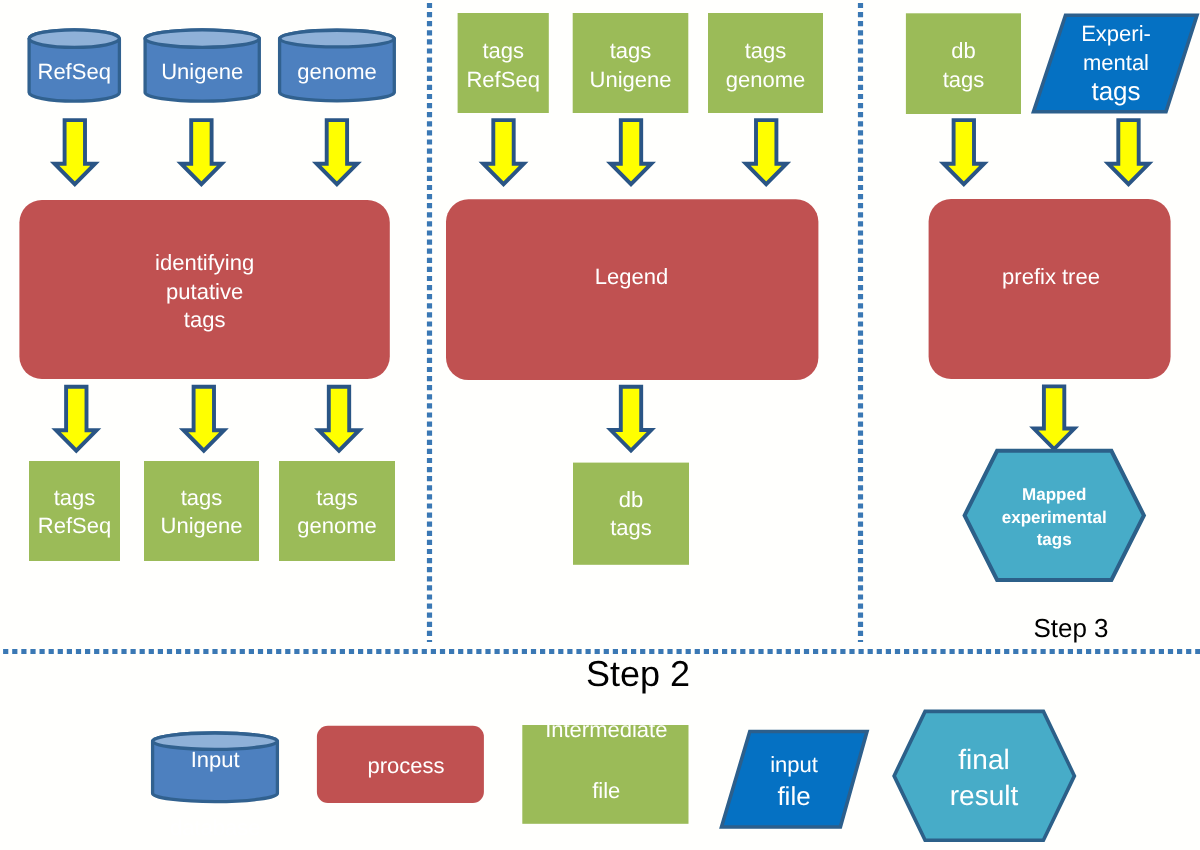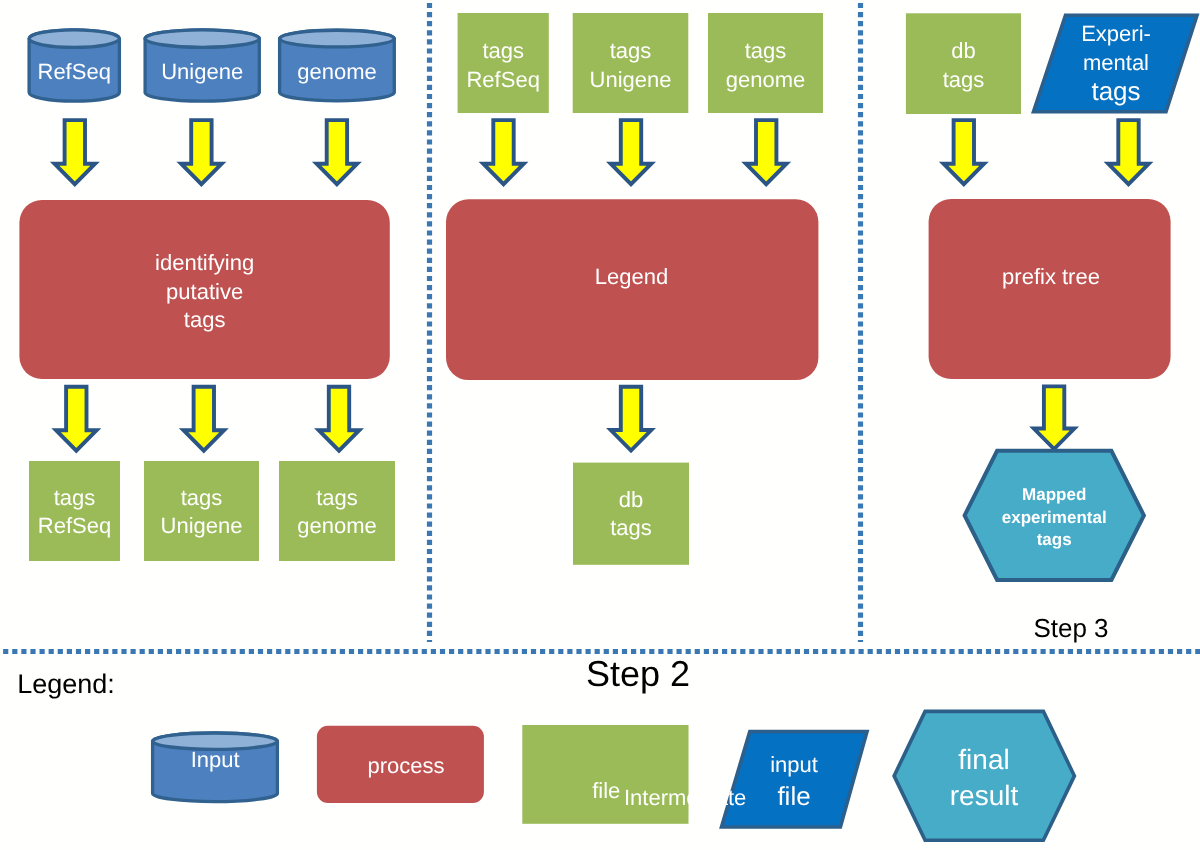--- a/index.html
+++ b/index.html
@@ -102,24 +102,23 @@
 <div class="tl" style="left:753.5px;top:68.50px;width:420.0px;font-size:22px;line-height:22px;">tags</div>
 <div class="tl" style="left:906.0px;top:23.20px;width:420.0px;font-size:22px;line-height:22px;">Experi-</div>
 <div class="tl" style="left:906.0px;top:51.50px;width:420.0px;font-size:22px;line-height:22px;">mental</div>
 <div class="tl" style="left:906.0px;top:77.80px;width:420.0px;font-size:26px;line-height:26px;">tags</div>
 <div class="tl" style="left:841.0px;top:266.00px;width:420.0px;font-size:22px;line-height:22px;">prefix tree</div>
 <div class="tl" style="left:934.2px;top:508.50px;width:240.0px;font-size:17px;line-height:17px;font-weight:bold;">experimental</div>
 <div class="tl" style="left:934.2px;top:486.00px;width:240.0px;font-size:17px;line-height:17px;font-weight:bold;">Mapped</div>
 <div class="tl" style="left:934.2px;top:531.00px;width:240.0px;font-size:17px;line-height:17px;font-weight:bold;">tags</div>
 <div class="tl dark" style="left:478.0px;top:614.50px;width:320.0px;font-size:36px;line-height:26px;margin-top:46px;">Step 2</div>
 <div class="tl dark" style="left:911.0px;top:614.50px;width:320.0px;font-size:26px;line-height:26px;">Step 3</div>
-<div class="tl dark legend-title" style="left:17.2px;top:671.2px;width:260px;font-size:27px;line-height:27px;text-align:left;">Legend:</div>
 <div class="tl" style="left:75.2px;top:748.50px;width:280.0px;font-size:22px;line-height:22px;">Input</div>
 <div class="tl" style="left:75.2px;top:776.20px;width:280.0px;font-size:22px;line-height:22px;margin-top:41px;">database</div>
 <div class="tl" style="left:266px;top:754.50px;width:280.0px;font-size:22px;line-height:22px;">process</div>
-<div class="tl" style="left:466.3px;top:787px;width:280.0px;font-size:22px;line-height:22px;text-align:right;">Intermediate</div>
+<div class="tl" style="left:466.3px;top:719px;width:280.0px;font-size:22px;line-height:22px;">Intermediate</div>
 <div class="tl" style="left:466.3px;top:780.30px;width:280.0px;font-size:22px;line-height:22px;">file</div>
 <div class="tl" style="left:664.0px;top:753.80px;width:260.0px;font-size:22px;line-height:22px;">input</div>
 <div class="tl" style="left:664.0px;top:783.10px;width:260.0px;font-size:26px;line-height:26px;">file</div>
 <div class="tl" style="left:854.0px;top:745.50px;width:260.0px;font-size:28px;line-height:28px;">final</div>
 <div class="tl" style="left:854.0px;top:781.70px;width:260.0px;font-size:28px;line-height:28px;">result</div>
 </div>
 </div>
 
 </body></html>

